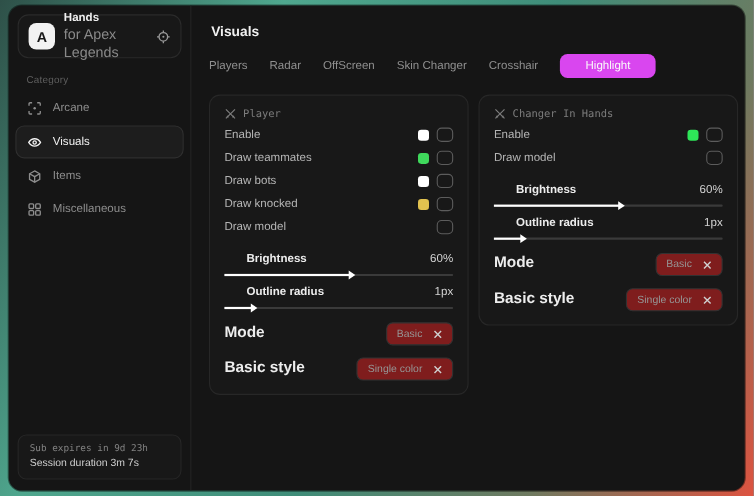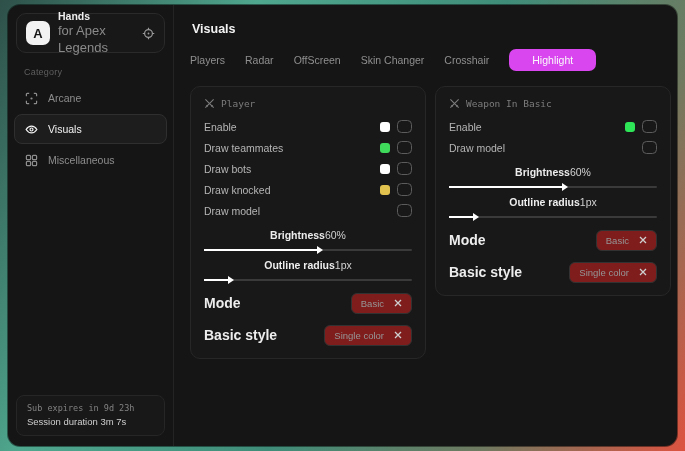--- a/index.html
+++ b/index.html
@@ -49,27 +49,27 @@
   .tab.active { background:#d946ef; color:#fafafa; padding:5px 23px; border-radius:7px; }
   .panels { display:flex; gap:9px; margin-top:15px; align-items:flex-start; }
   .panel {
     width:236px; border:1px solid #272727; border-radius:10px; background:#181818;
     padding:11px 13px 13px;
   }
   .panel-title {
     font-family:"DejaVu Sans Mono", monospace; font-size:9.5px; color:#7c7c7c;
     display:flex; align-items:center; gap:6px; margin-bottom:7px;
   }
-  .row { height:21px; display:flex; align-items:center; justify-content:space-between; }
+  .row { height:21px; display:flex; align-items:flex-start; justify-content:space-between; }
   .rlabel { font-size:10.5px; color:#b5b5b5; }
   .rctrl { display:flex; align-items:center; gap:7px; }
   .swatch { width:10px; height:10px; border-radius:3px; }
   .checkbox { width:15px; height:13px; border:1.5px solid #5c5c5c; border-radius:4.5px; }
   .srow { margin-top:8px; }
-  .shead { display:flex; justify-content:center; align-items:center; }
+  .shead { display:flex; justify-content:space-between; align-items:center;margin-left:20px; }
   .slabel { font-size:10.5px; font-weight:600; color:#ededed; }
   .svalue { font-size:10.5px; color:#d2d2d2; }
   .track { margin-top:8px; margin-bottom:4px; height:2px; background:#3a3a3a; border-radius:1px; position:relative; }
   .fill { height:2px; background:#ffffff; position:relative; }
   .thumb {
     position:absolute; right:-5px; top:-3px; width:0; height:0;
     border-left:6px solid #ffffff; border-top:4px solid transparent; border-bottom:4px solid transparent;
   }
   .trow { margin-top:12px; height:20px; }
   .tlabel { font-size:14px; font-weight:600; color:#ededed; }
@@ -114,20 +114,29 @@
         <span>Arcane</span>
       </div>
       <div class="nav-item active">
         <span style="display:flex">
           <svg width="13" height="13" viewBox="0 0 14 14" fill="none" stroke="currentColor" stroke-width="1.3">
             <path d="M1.2 7s2.2-3.6 5.8-3.6S12.8 7 12.8 7s-2.2 3.6-5.8 3.6S1.2 7 1.2 7z"></path>
             <circle cx="7" cy="7" r="1.6"></circle>
           </svg>
         </span>
         <span>Visuals</span>
+      </div>
+      <div class="nav-item">
+        <span style="display:flex">
+          <svg width="13" height="13" viewBox="0 0 14 14" fill="none" stroke="currentColor" stroke-width="1.3">
+            <path d="M7 1.5l5 2.8v5.4L7 12.5 2 9.7V4.3z"></path>
+              <path d="M2 4.3l5 2.8 5-2.8M7 7.1v5.4"></path>
+          </svg>
+        </span>
+        <span>Items</span>
       </div>
       <div class="nav-item">
         <span style="display:flex">
           <svg width="13" height="13" viewBox="0 0 14 14" fill="none" stroke="currentColor" stroke-width="1.3">
             <rect x="1.5" y="1.5" width="4.5" height="4.5" rx="1"></rect>
               <rect x="8" y="1.5" width="4.5" height="4.5" rx="1"></rect>
             <rect x="1.5" y="8" width="4.5" height="4.5" rx="1"></rect>
               <rect x="8" y="8" width="4.5" height="4.5" rx="1"></rect>
           </svg>
         </span>
@@ -247,21 +256,21 @@
         </div>
       </section>
 
       <section class="panel">
         <div class="panel-title">
           <span style="display:flex">
             <svg width="11" height="11" viewBox="0 0 12 12" fill="none" stroke="currentColor" stroke-width="1.2">
               <path d="M1.5 1.5l9 9M10.5 1.5l-9 9M2.5 8l1.5 1.5M9.5 8L8 9.5"></path>
             </svg>
           </span>
-          <span>Weapon In Basic</span>
+          <span>Changer In Hands</span>
         </div>
 
         <div class="row">
           <span class="rlabel">Enable</span>
           <span class="rctrl">
             <span class="swatch" style="background: rgb(46, 229, 88);"></span>
             <span class="checkbox"></span>
           </span>
         </div>
         <div class="row">

